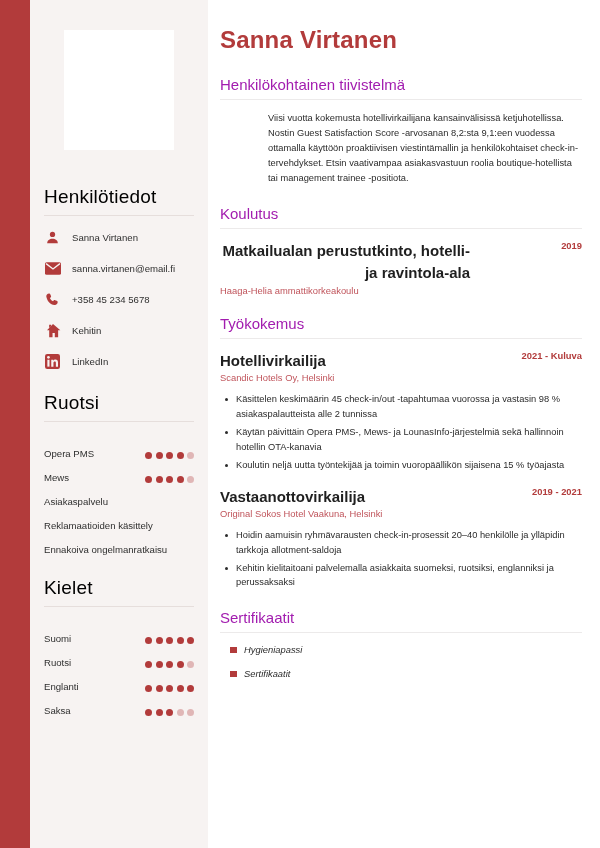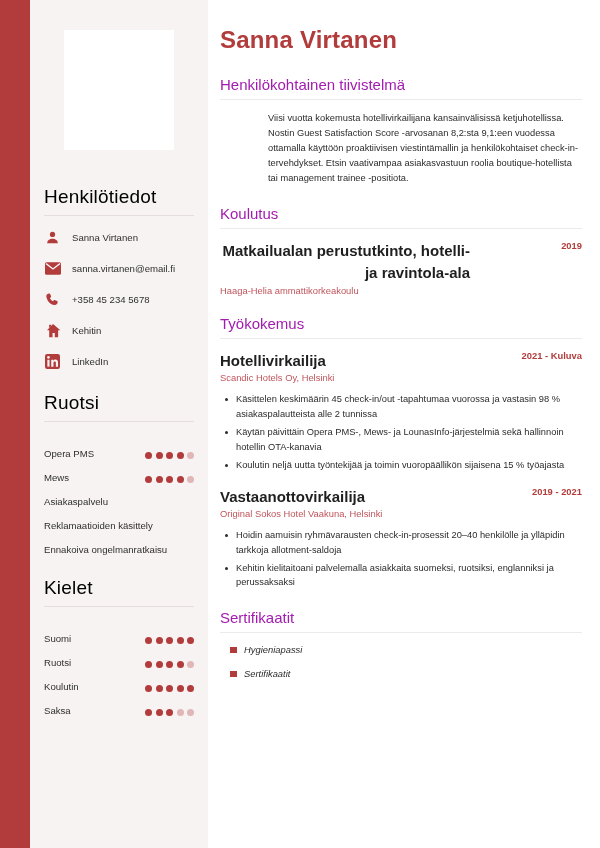--- a/index.html
+++ b/index.html
@@ -203,21 +203,21 @@
             <span class="rate-label">Ruotsi</span>
             <span class="dots">
               <span class="dot on"></span>
               <span class="dot on"></span>
               <span class="dot on"></span>
               <span class="dot on"></span>
               <span class="dot"></span>
             </span>
           </div>
           <div class="rate-row">
-            <span class="rate-label">Koulutin</span>
+            <span class="rate-label">Englanti</span>
             <span class="dots">
               <span class="dot on"></span>
               <span class="dot on"></span>
               <span class="dot on"></span>
               <span class="dot on"></span>
               <span class="dot on"></span>
             </span>
           </div>
           <div class="rate-row">
             <span class="rate-label">Saksa</span>

